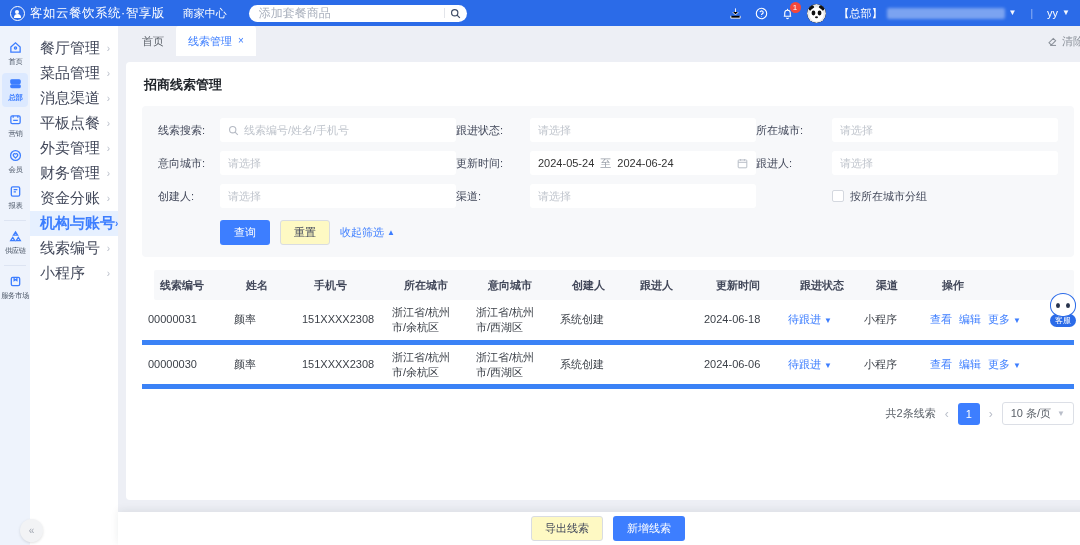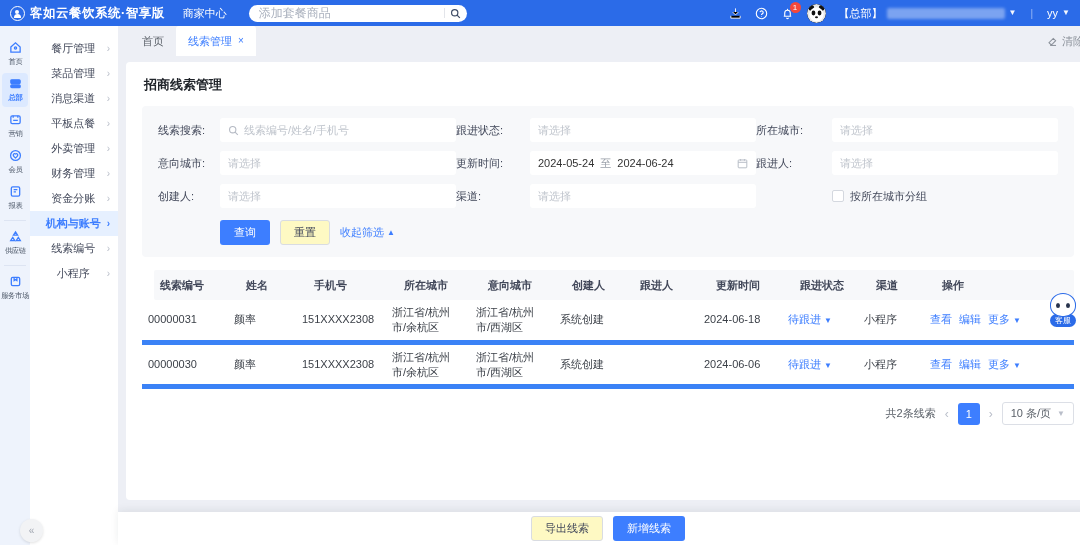--- a/index.html
+++ b/index.html
@@ -9,21 +9,21 @@
   }
   *{margin:0;padding:0;box-sizing:border-box;font-family:"Liberation Sans","DejaVu Sans",sans-serif;}
   html,body{width:1080px;height:545px;overflow:hidden;background:#fff;}
   body{position:relative;font-size:11px;color:var(--text-main);}
 
   
   .hdr{height:26px;background:var(--header-bg);display:flex;align-items:center;padding:0 10px;color:#fff;}
   .hdr .logo{width:15px;height:15px;border-radius:50%;border:1.5px solid #fff;margin-right:5px;position:relative;flex:0 0 auto;}
   .hdr .logo::after{content:"";position:absolute;left:4px;top:3px;width:4px;height:4px;border-radius:50%;background:#fff;}
   .hdr .logo::before{content:"";position:absolute;left:2.5px;bottom:2px;width:7px;height:3.5px;border-radius:4px 4px 0 0;background:#fff;}
-  .brand{font-size:12.5px;font-weight:bold;letter-spacing:.5px;white-space:nowrap;}
+  .brand{font-size:12.5px;font-weight:normal;letter-spacing:.5px;white-space:nowrap;}
   .merchant{font-size:11px;margin-left:18px;white-space:nowrap;}
   .hdr-search{margin-left:22px;width:218px;height:17px;background:#fff;border-radius:9px;display:flex;align-items:center;padding:0 6px 0 10px;}
   .hdr-search input{border:none;outline:none;flex:1;font-size:12px;color:#333;background:transparent;}
   .hdr-search input::placeholder{color:#A8AFBC;}
   .hdr-search .sep{width:1px;height:10px;background:#E3E5EA;margin:0 5px;}
   .hdr-right{margin-left:auto;display:flex;align-items:center;gap:13px;}
   .hicon{width:13px;height:13px;display:block;}
   .bell-wrap{position:relative;}
   .badge{position:absolute;top:-5px;right:-7px;min-width:11px;height:11px;border-radius:6px;background:var(--badge-red);color:#fff;font-size:8px;line-height:11px;text-align:center;padding:0 2px;}
   .avatar{width:19px;height:19px;border-radius:50%;background:#111;overflow:hidden;flex:0 0 auto;}
@@ -38,21 +38,21 @@
   .iside-item{display:flex;flex-direction:column;align-items:center;gap:2px;padding:4px 0;margin:1px 2px;border-radius:4px;cursor:pointer;}
   .iside-item .lbl{font-size:8px;color:#4E5969;letter-spacing:-.5px;white-space:nowrap;transform:scale(.92);}
   .iside-item svg{width:13px;height:13px;stroke:#3D7EFF;fill:none;stroke-width:1.4;}
   .iside-item.active{background:#DCE9FF;}
   .iside-item.active .lbl{color:var(--primary);font-weight:bold;}
   .iside-item.active svg{fill:#3D7EFF;stroke:#3D7EFF;}
   .iside-div{height:1px;background:#DDE4F2;margin:4px 4px;}
 
   .menu-side{width:88px;background:#fff;padding-top:10px;flex:0 0 auto;}
   .menu-item{height:25px;display:flex;align-items:center;padding:0 8px 0 10px;color:#42485A;cursor:pointer;}
-  .menu-item .txt{flex:1;font-size:11px;white-space:nowrap;text-align:center;}
+  .menu-item .txt{flex:1;font-size:15px;white-space:nowrap;}
   .menu-item .chev{color:#B9BEC9;font-size:10px;}
   .menu-item.active{background:var(--active-bg);}
   .menu-item.active .txt,.menu-item.active .chev{color:var(--primary);font-weight:bold;}
 
   .main{flex:1;background:var(--content-bg);position:relative;display:flex;flex-direction:column;}
 
   
   .tabbar{height:30px;display:flex;align-items:center;padding-left:12px;flex:0 0 auto;}
   .tab{padding:0 12px;height:30px;display:flex;align-items:center;gap:6px;font-size:11px;color:#5A6068;cursor:pointer;}
   .tab.active{background:#fff;color:var(--primary);border-radius:3px 3px 0 0;}

